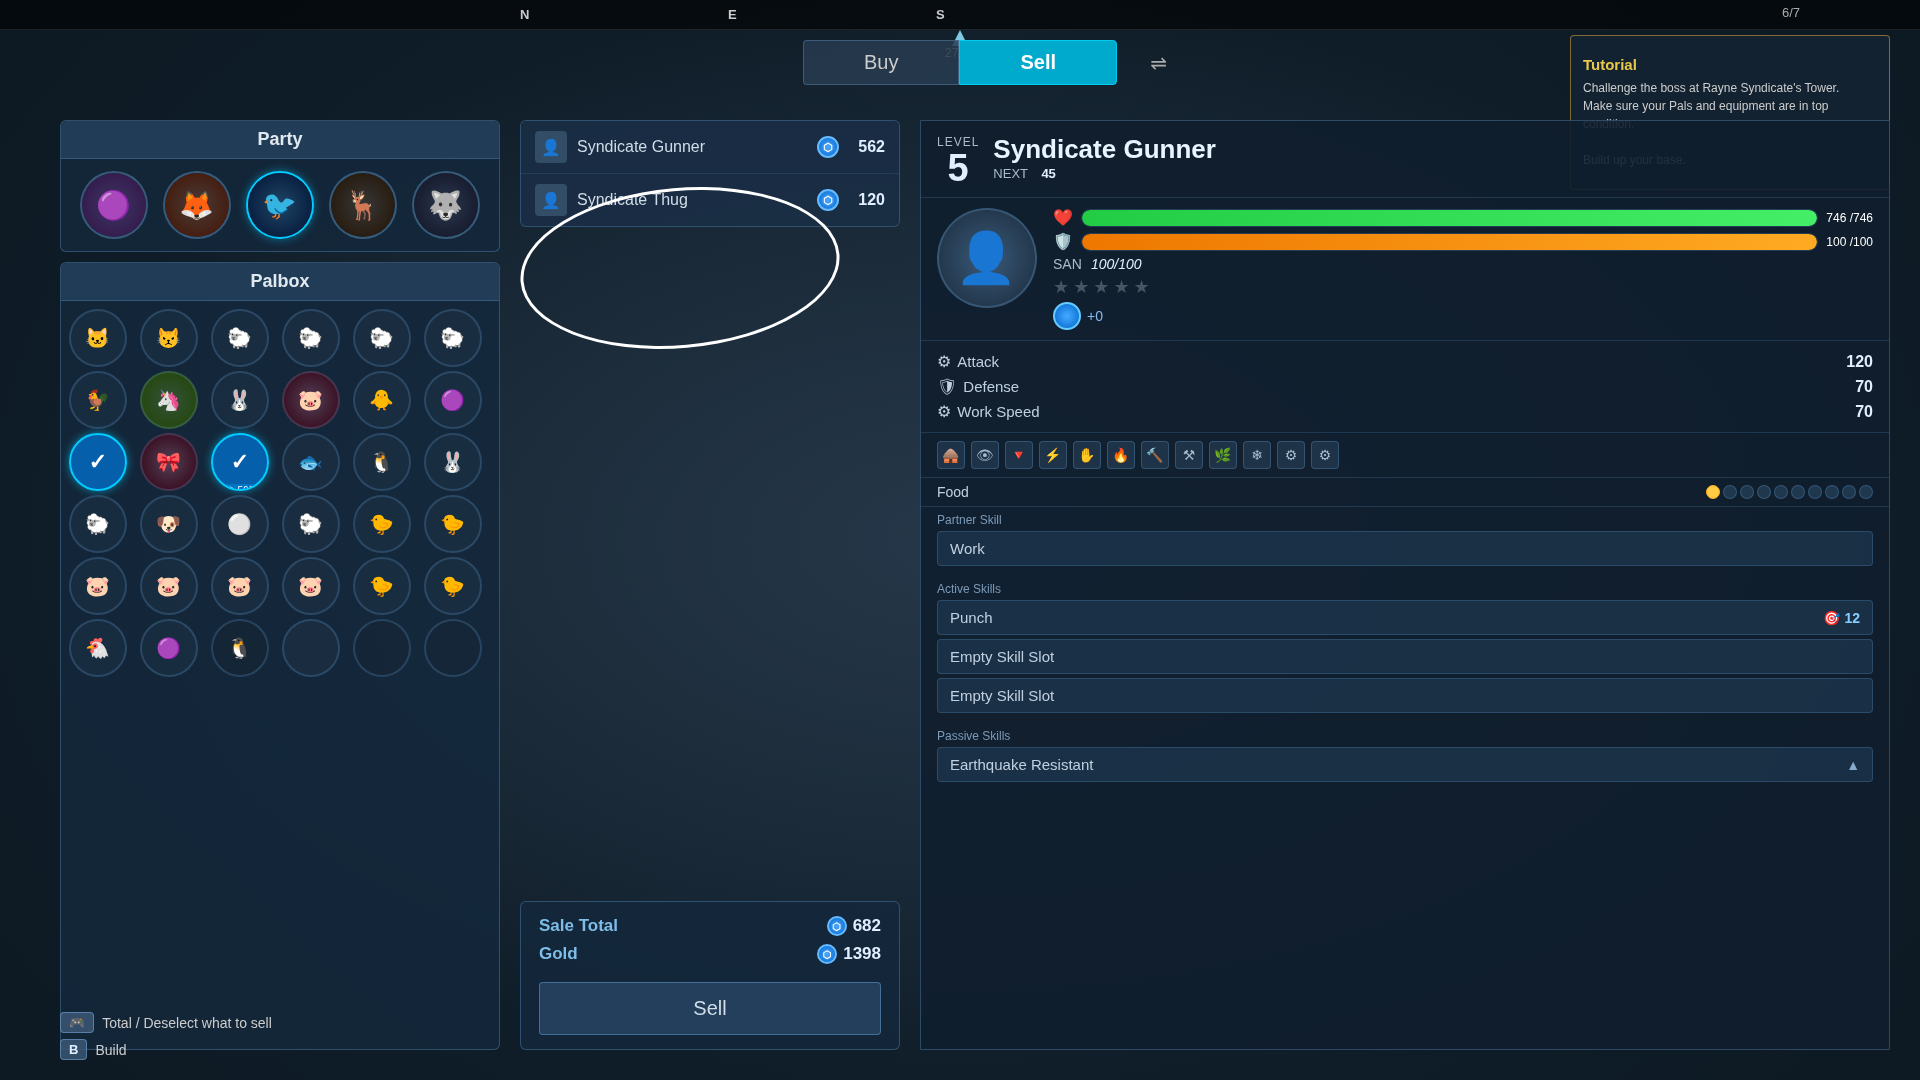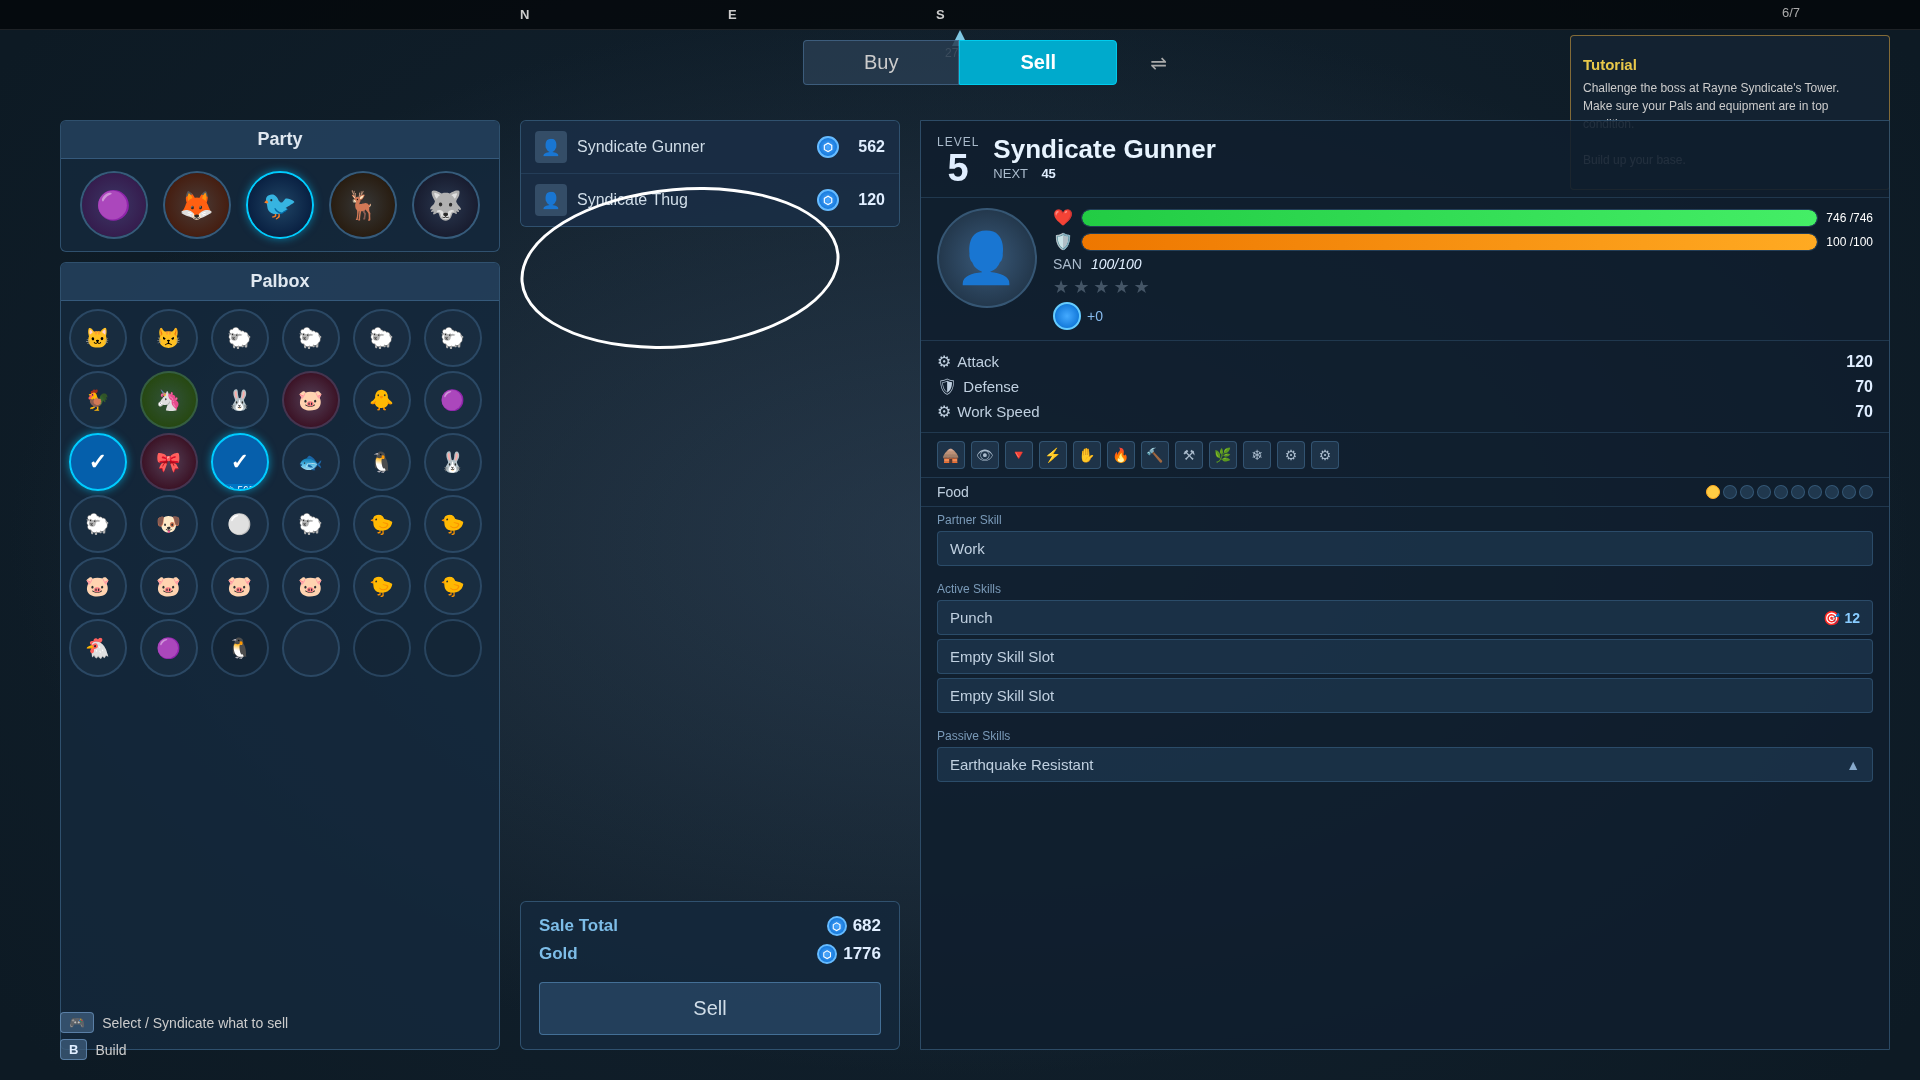--- a/index.html
+++ b/index.html
@@ -833,21 +833,21 @@
         <span class="total-label">Sale Total</span>
         <span class="total-value">
           <div class="coin-icon" style="width:20px;height:20px;font-size:10px;">⬡</div>
           <span>682</span>
         </span>
       </div>
       <div class="total-row">
         <span class="total-label">Gold</span>
         <span class="total-value">
           <div class="coin-icon" style="width:20px;height:20px;font-size:10px;">⬡</div>
-          <span>1776</span>
+          <span>1398</span>
         </span>
       </div>
 
       <button class="sell-button">Sell</button>
     </div>
 
   </div>
 
   <div class="right-panel">
 
@@ -997,19 +997,19 @@
       </div>
     </div>
 
   </div>
 
 </div>
 
 <div class="bottom-controls">
   <div class="control-hint">
     <span class="key-badge">🎮</span>
-    <span>Select / Syndicate what to sell</span>
+    <span>Total / Deselect what to sell</span>
   </div>
   <div class="control-hint">
     <span class="key-badge">B</span>
     <span>Build</span>
   </div>
 </div>
 
 </body></html>

